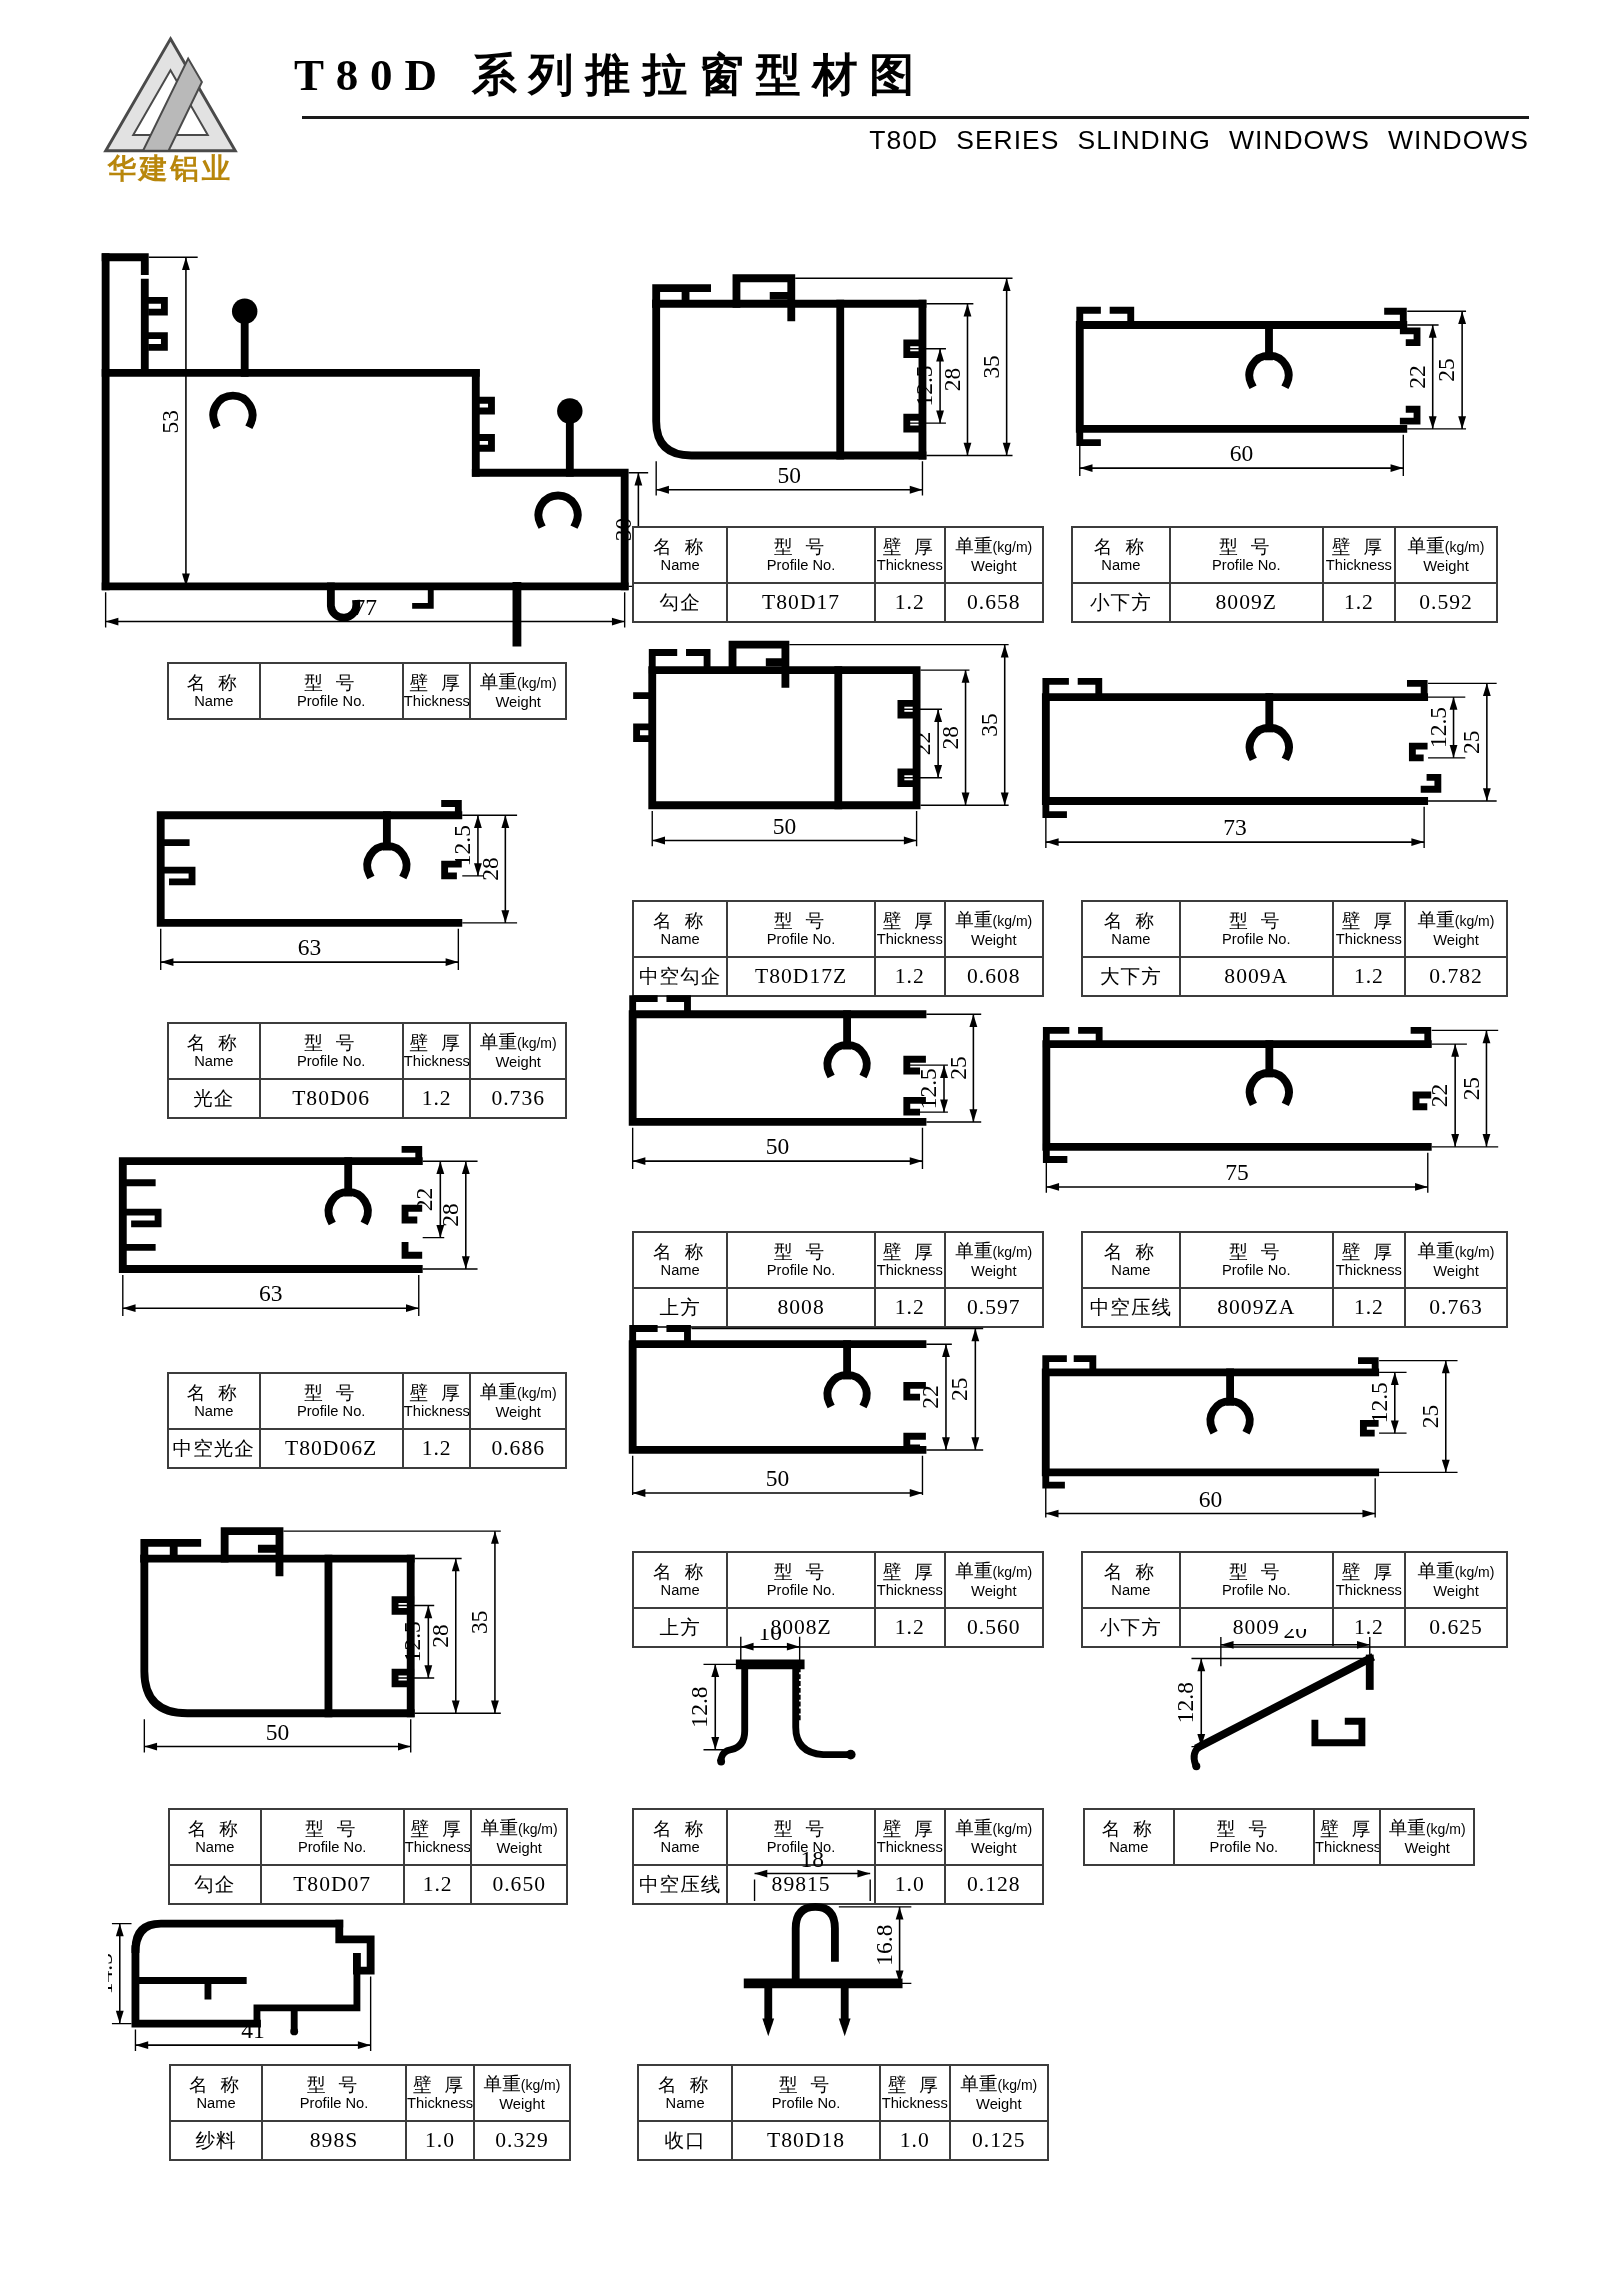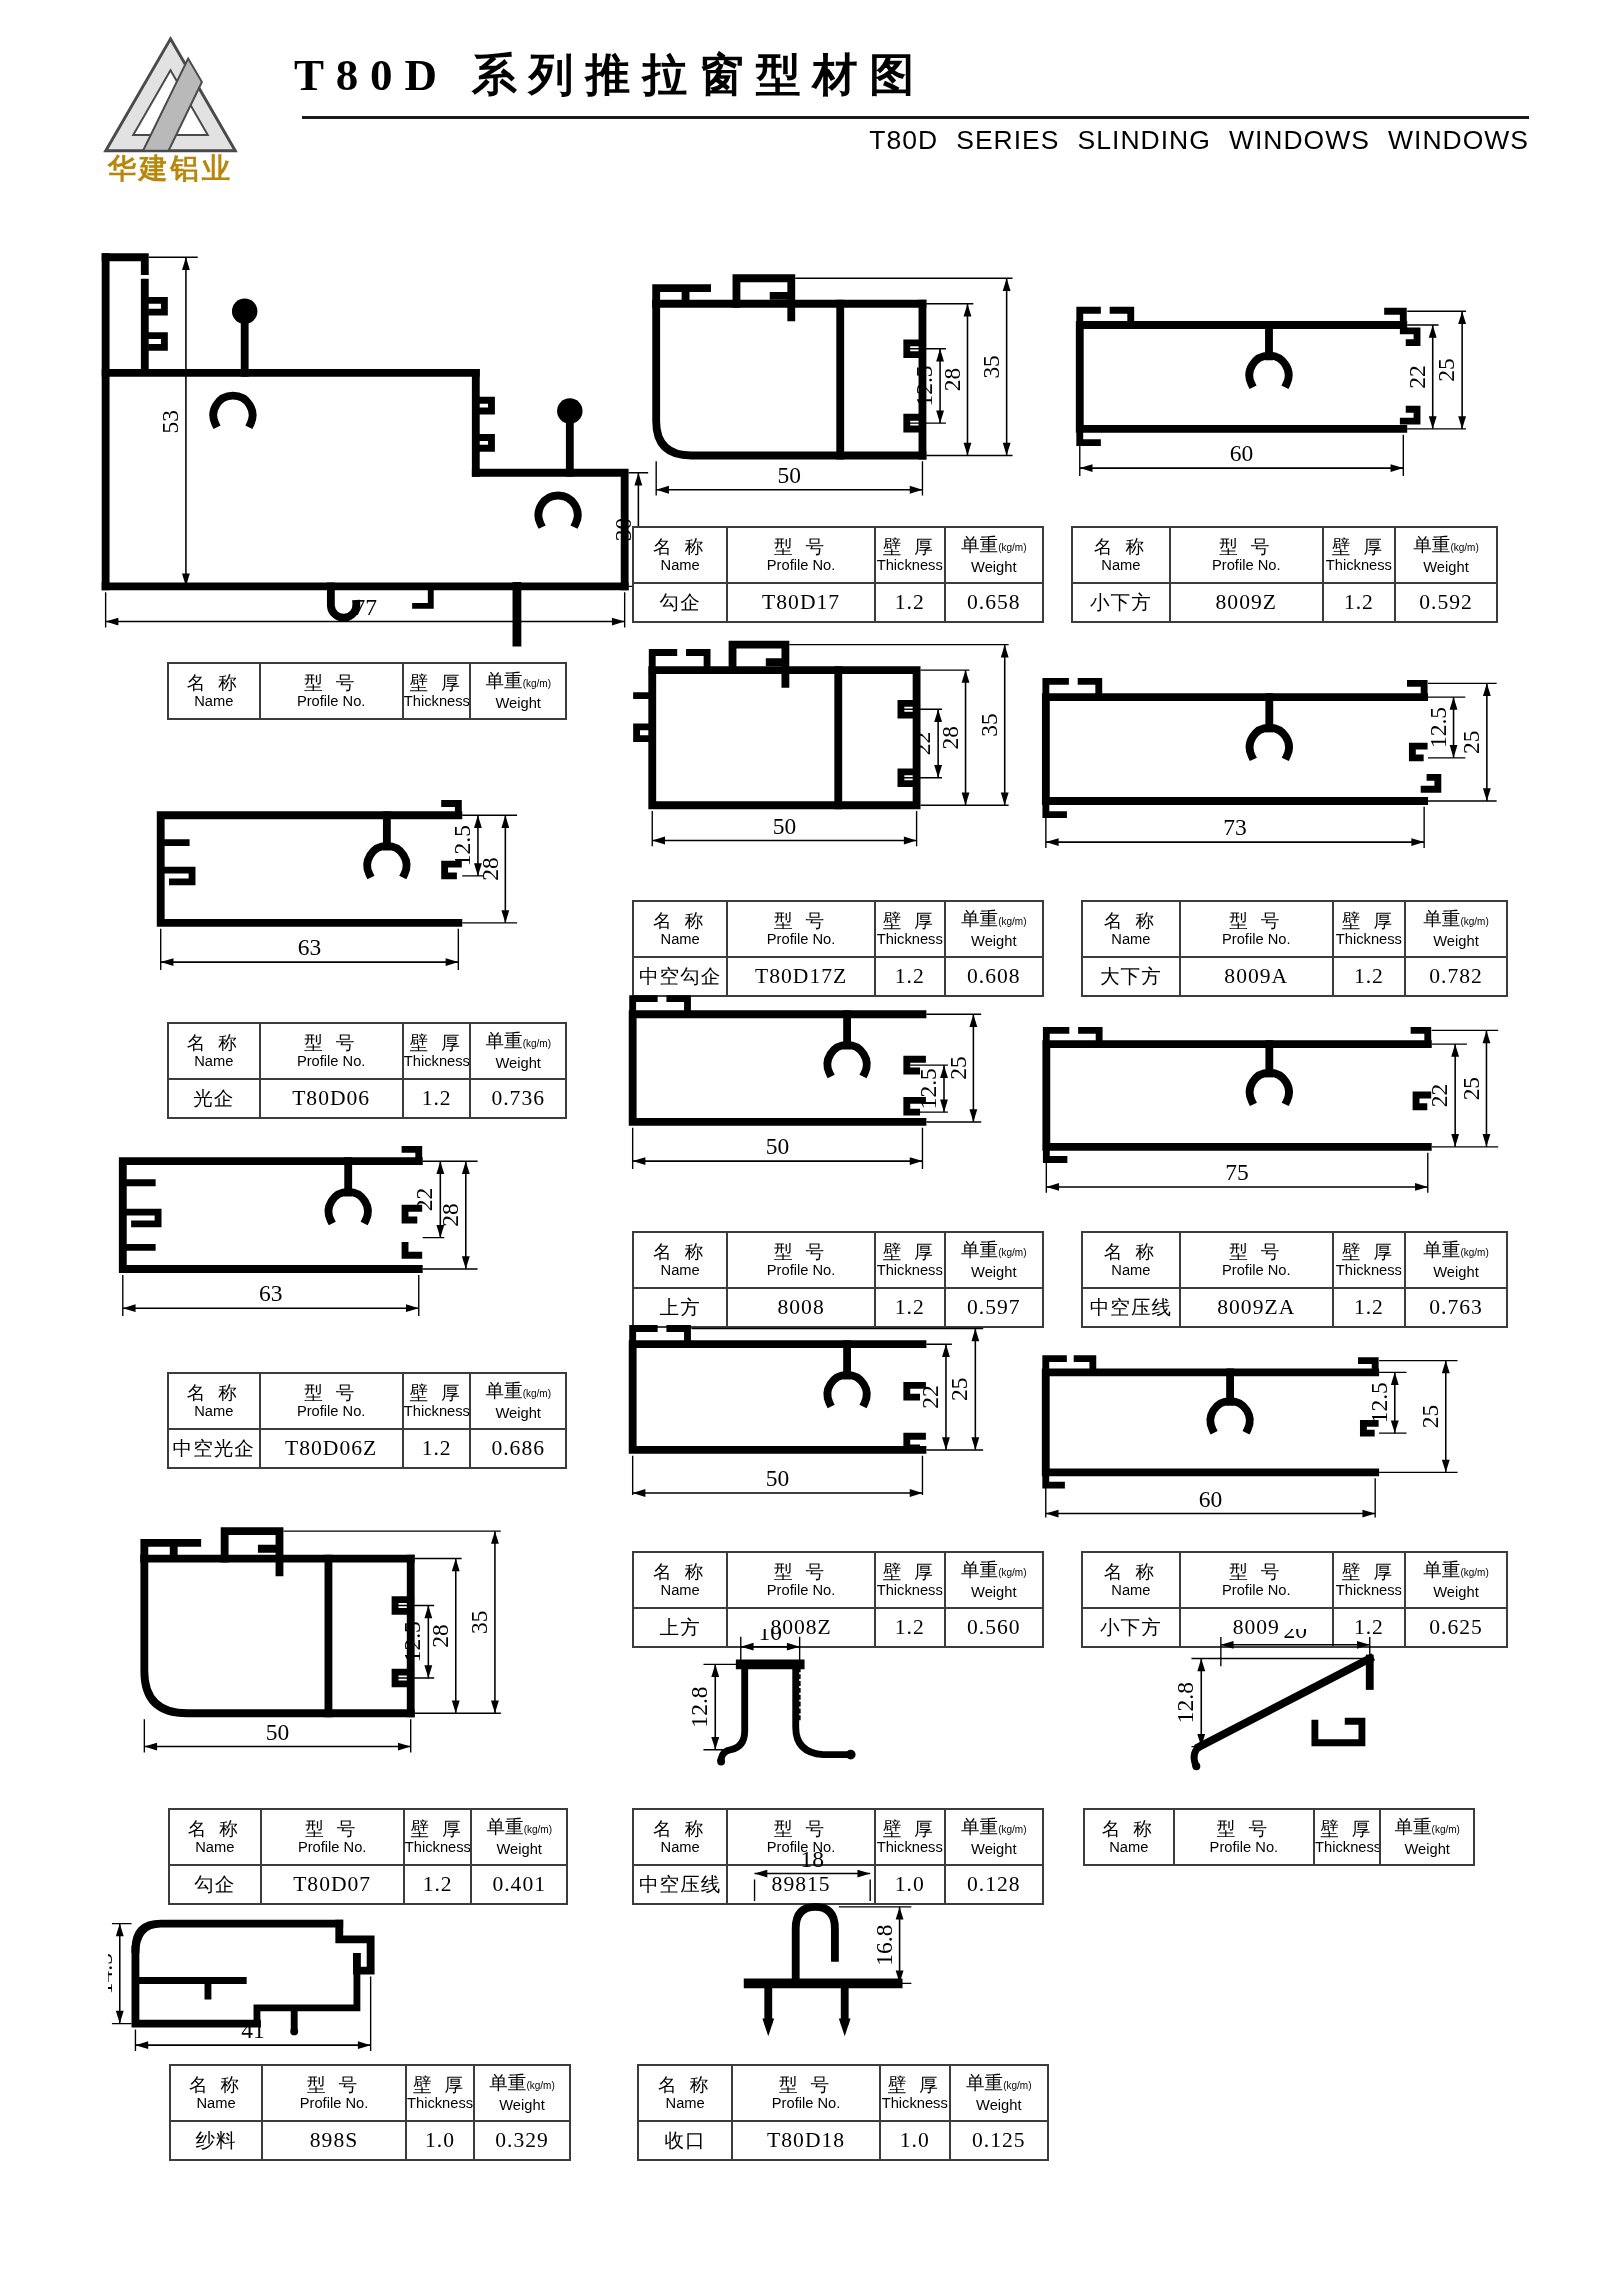--- a/index.html
+++ b/index.html
@@ -15,21 +15,21 @@
   
   .grp,.tbl{position:absolute;}
   .grp svg{display:block;}
   
   .tbl table{border-collapse:collapse;width:100%;table-layout:fixed;background:#fff;}
   .tbl td{border:2px solid #3c3c3c;text-align:center;vertical-align:middle;padding:0;overflow:hidden;}
   .tbl .hdr td{height:54px;}
   .tbl .val td{height:37px;}
   .cn{font-size:18.6px;letter-spacing:3.9px;line-height:21.6px;white-space:nowrap;}
   .cn.nosp{letter-spacing:0;}
-  .unit{font-size:10px;}
+  .unit{font-size:14px;}
   .en{font-size:14.7px;line-height:16.7px;white-space:nowrap;}
   .cnv{font-size:19.6px;letter-spacing:1px;white-space:nowrap;}
   .num{font-family:"Liberation Serif",serif;font-size:21.6px;letter-spacing:1px;}
   
   .footnote{position:absolute;left:245px;top:2223px;width:1176px;text-align:center;
             font-family:"Liberation Serif",serif;font-weight:bold;font-size:26.5px;
             letter-spacing:2.9px;white-space:nowrap;}
 </style>
 </head>
 <body>
@@ -648,21 +648,21 @@
               </td>
     <td>
                 <div class="cn nosp"><span>单重</span><span class="unit">(kg/m)</span></div>
                 <div class="en">Weight</div>
               </td>
   </tr>
   <tr class="val">
     <td class="cnv">勾企</td>
     <td class="num">T80D07</td>
     <td class="num">1.2</td>
-    <td class="num">0.401</td>
+    <td class="num">0.650</td>
   </tr>
           </tbody>
         </table>
       </div>
       <div class="grp" style="left: 617px; top: 1299px;">
         <svg viewBox="0 0 430 255" width="421" height="250">
           <path d="M16 46 H312 M16 154 H312 M16 46 V154" stroke="#000" stroke-width="8" fill="none" stroke-linecap="square"></path>
           <path d="M16 46 V30 H38 M54 30 H72 V46" stroke="#000" stroke-width="7" fill="none" stroke-linecap="square"></path>
           <path d="M235 46 V78" stroke="#000" stroke-width="8" fill="none" stroke-linecap="square"></path>
           <path d="M217 106 A20 20 0 1 1 253 106" stroke="#000" stroke-width="8" fill="none" stroke-linecap="square"></path>

